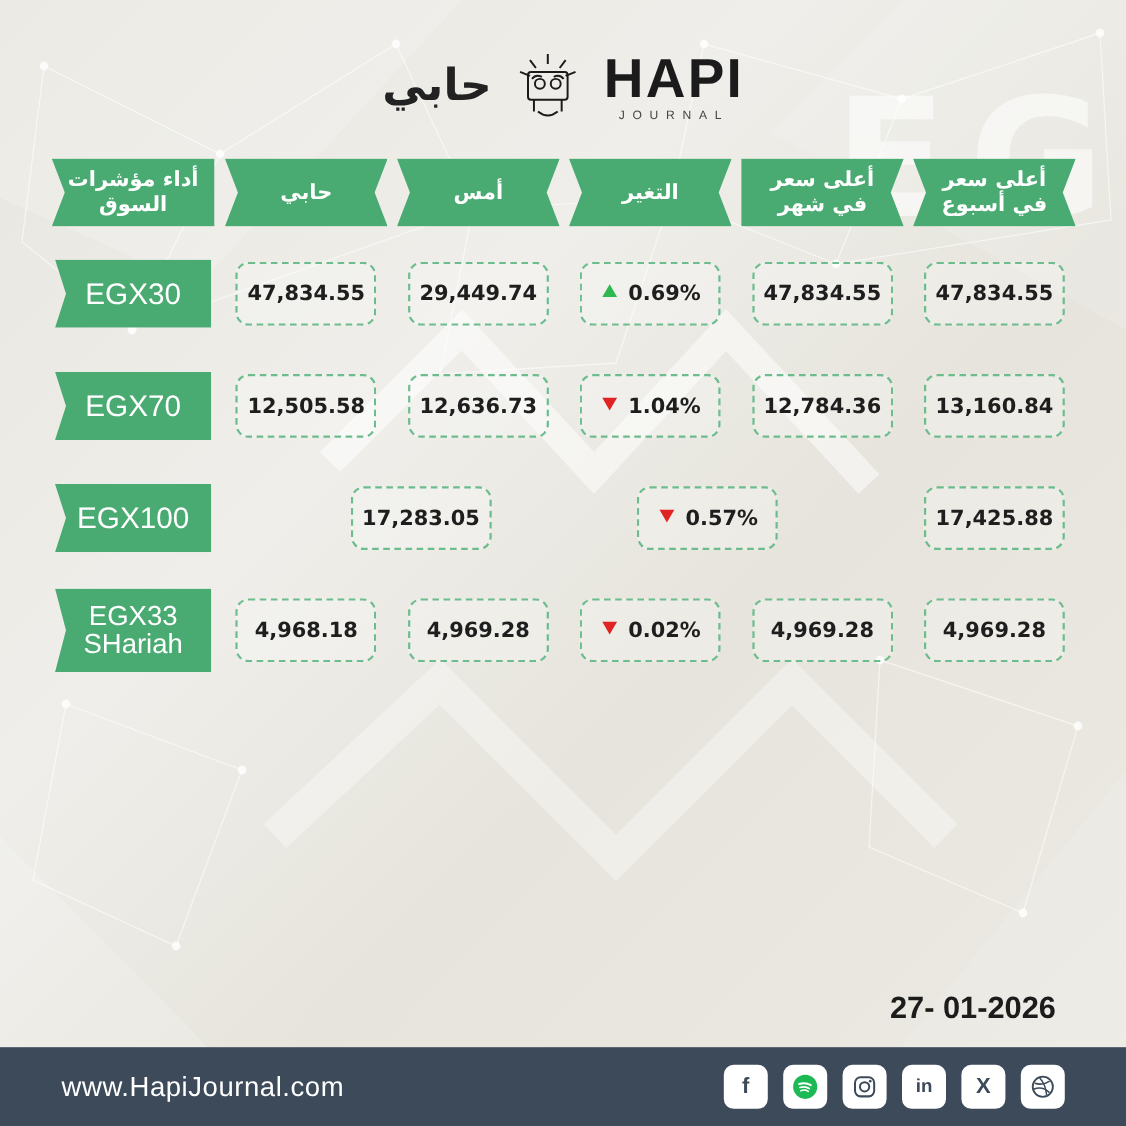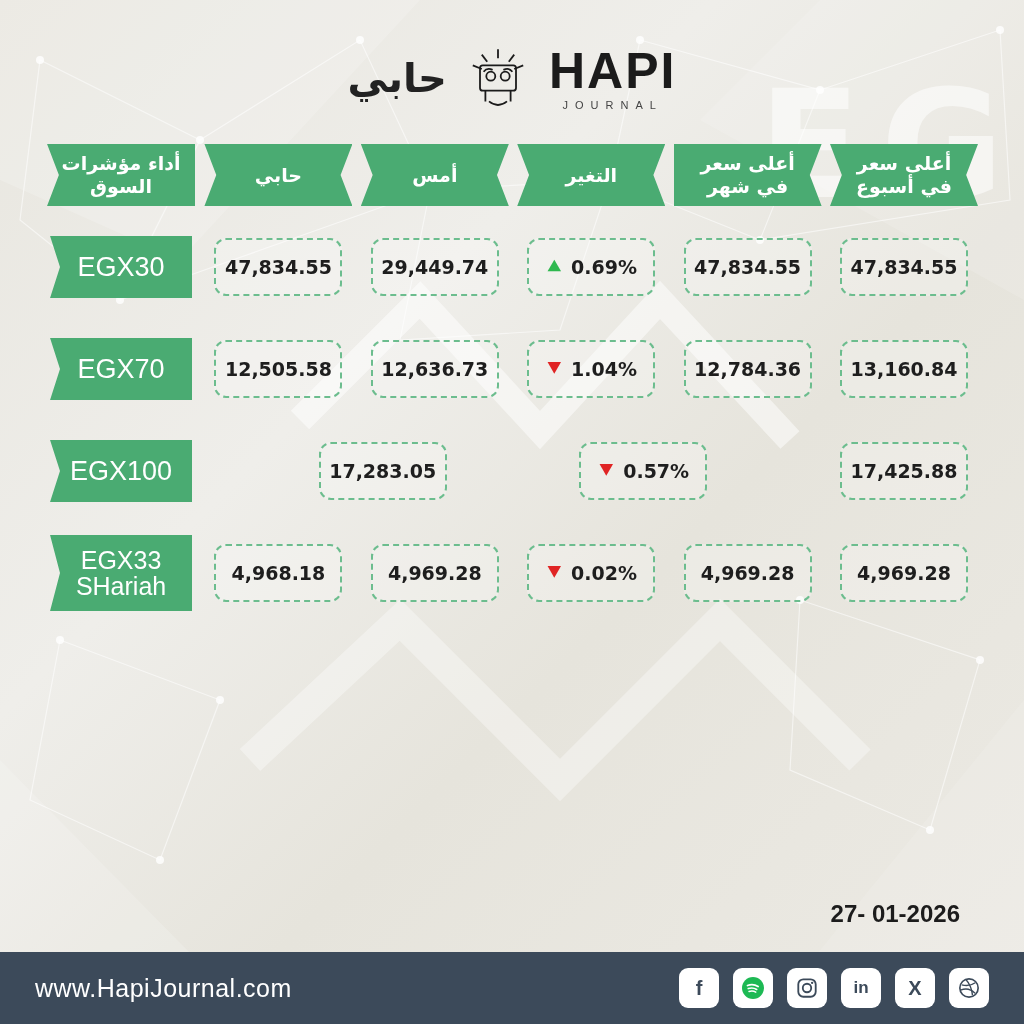--- a/index.html
+++ b/index.html
@@ -121,33 +121,33 @@
     clip-path: polygon(0% 0%, 100% 0%, 100% 100%, 0% 100%, 7% 50%);
     font-family: "Liberation Sans", sans-serif;
   }
   .idx-badge.two-line { min-height: 76px; font-size: 25px; }
 
   
   .date {
     position: absolute;
     right: 64px;
     top: 900px;
-    font-size: 24px; font-weight: bold; color: #1c1c1c;
+    font-size: 28px; font-weight: bold; color: #1c1c1c;
     direction: ltr;
     font-family: "Liberation Sans", sans-serif;
   }
 
   
   .footer {
     position: absolute;
     left: 0; right: 0; bottom: 0;
     height: 72px;
     background: #3c4a5a;
     display: flex; align-items: center; justify-content: space-between;
-    padding: 0 35px;
+    padding: 0 56px;
     direction: ltr;
   }
   .site {
     color: #fff; font-size: 25px; letter-spacing: 0.5px;
     font-family: "Liberation Sans", sans-serif;
   }
   .socials { display: flex; gap: 14px; align-items: center; }
   .sicon {
     width: 40px; height: 40px; border-radius: 9px;
     background: #fff;

